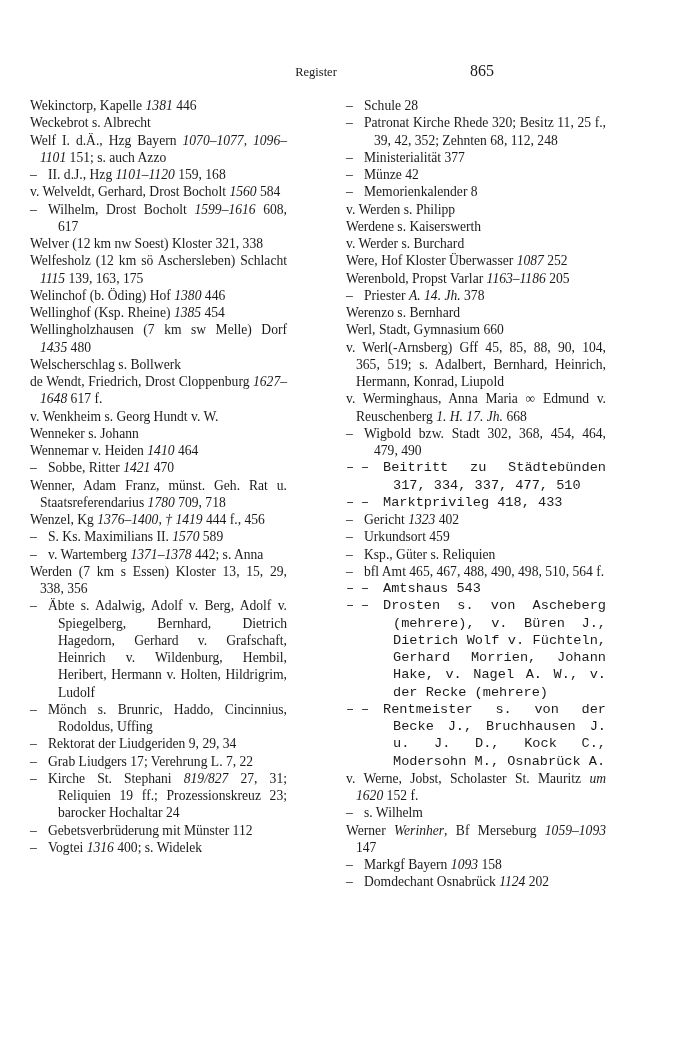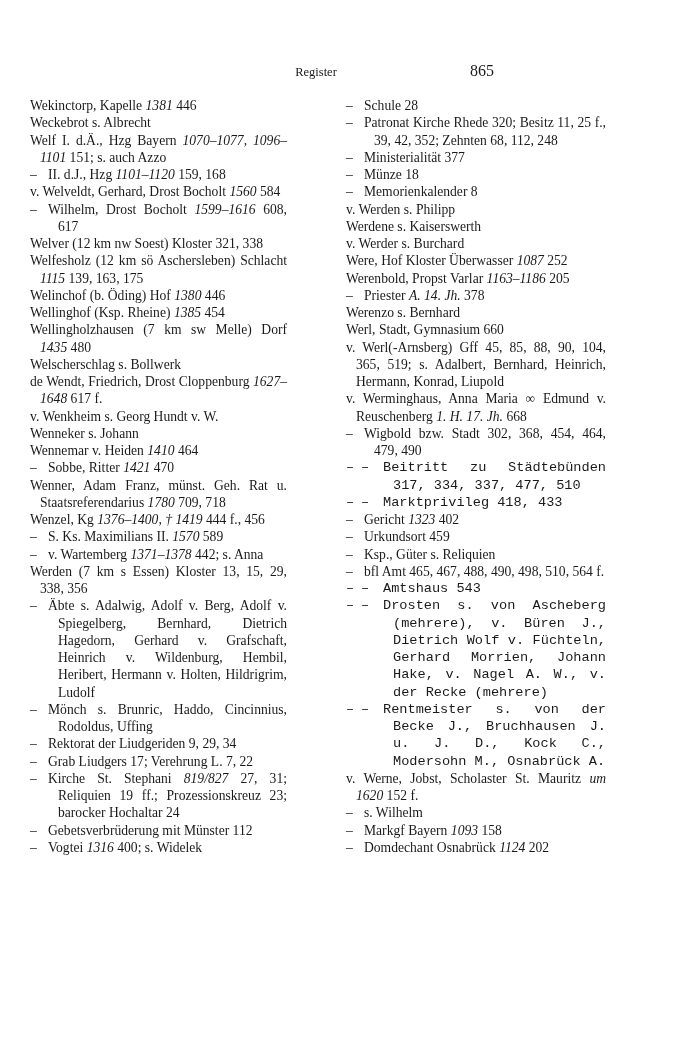--- a/index.html
+++ b/index.html
@@ -55,21 +55,21 @@
     <div class="entry l1"><span class="dash">–</span><span>Rektorat der Liudgeriden 9, 29, 34</span></div>
     <div class="entry l1"><span class="dash">–</span><span>Grab Liudgers 17; Verehrung L. 7, 22</span></div>
     <div class="entry l1"><span class="dash">–</span><span>Kirche St. Stephani </span><i>819/827</i><span> 27, 31; Reliquien 19 ff.; Prozessionskreuz 23; barocker Hochaltar 24</span></div>
     <div class="entry l1"><span class="dash">–</span><span>Gebetsverbrüderung mit Münster 112</span></div>
     <div class="entry l1"><span class="dash">–</span><span>Vogtei </span><i>1316</i><span> 400; s. Widelek</span></div>
   </div>
 <div class="col right" id="col-right">
     <div class="entry l1"><span class="dash">–</span><span>Schule 28</span></div>
     <div class="entry l1"><span class="dash">–</span><span>Patronat Kirche Rhede 320; Besitz 11, 25 f., 39, 42, 352; Zehnten 68, 112, 248</span></div>
     <div class="entry l1"><span class="dash">–</span><span>Ministerialität 377</span></div>
-    <div class="entry l1"><span class="dash">–</span><span>Münze 18</span></div>
+    <div class="entry l1"><span class="dash">–</span><span>Münze 42</span></div>
     <div class="entry l1"><span class="dash">–</span><span>Memorienkalender 8</span></div>
     <div class="entry l0"><span>v. Werden s. Philipp</span></div>
     <div class="entry l0"><span>Werdene s. Kaiserswerth</span></div>
     <div class="entry l0"><span>v. Werder s. Burchard</span></div>
     <div class="entry l0"><span>Were, Hof Kloster Überwasser </span><i>1087</i><span> 252</span></div>
     <div class="entry l0"><span>Werenbold, Propst Varlar </span><i>1163–1186</i><span> 205</span></div>
     <div class="entry l1"><span class="dash">–</span><span>Priester </span><i>A. 14. Jh.</i><span> 378</span></div>
     <div class="entry l0"><span>Werenzo s. Bernhard</span></div>
     <div class="entry l0"><span>Werl, Stadt, Gymnasium 660</span></div>
     <div class="entry l0"><span>v. Werl(-Arnsberg) Gff 45, 85, 88, 90, 104, 365, 519; s. Adalbert, Bernhard, Heinrich, Hermann, Konrad, Liupold</span></div>
@@ -79,15 +79,16 @@
     <div class="entry l2"><span class="dash2">– –</span><span>Marktprivileg 418, 433</span></div>
     <div class="entry l1"><span class="dash">–</span><span>Gericht </span><i>1323</i><span> 402</span></div>
     <div class="entry l1"><span class="dash">–</span><span>Urkundsort 459</span></div>
     <div class="entry l1"><span class="dash">–</span><span>Ksp., Güter s. Reliquien</span></div>
     <div class="entry l1"><span class="dash">–</span><span>bfl Amt 465, 467, 488, 490, 498, 510, 564 f.</span></div>
     <div class="entry l2"><span class="dash2">– –</span><span>Amtshaus 543</span></div>
     <div class="entry l2"><span class="dash2">– –</span><span>Drosten s. von Ascheberg (mehrere), v. Büren J., Dietrich Wolf v. Füchteln, Gerhard Morrien, Johann Hake, v. Nagel A. W., v. der Recke (mehrere)</span></div>
     <div class="entry l2"><span class="dash2">– –</span><span>Rentmeister s. von der Becke J., Bruchhausen J. u. J. D., Kock C., Modersohn M., Osnabrück A.</span></div>
     <div class="entry l0"><span>v. Werne, Jobst, Scholaster St. Mauritz </span><i>um 1620</i><span> 152 f.</span></div>
     <div class="entry l1"><span class="dash">–</span><span>s. Wilhelm</span></div>
+    <div class="entry l0"><span>Werner </span><i>Werinher</i><span>, Bf Merseburg </span><i>1059–1093</i><span> 147</span></div>
     <div class="entry l1"><span class="dash">–</span><span>Markgf Bayern </span><i>1093</i><span> 158</span></div>
     <div class="entry l1"><span class="dash">–</span><span>Domdechant Osnabrück </span><i>1124</i><span> 202</span></div>
   </div>
 
 </body></html>

